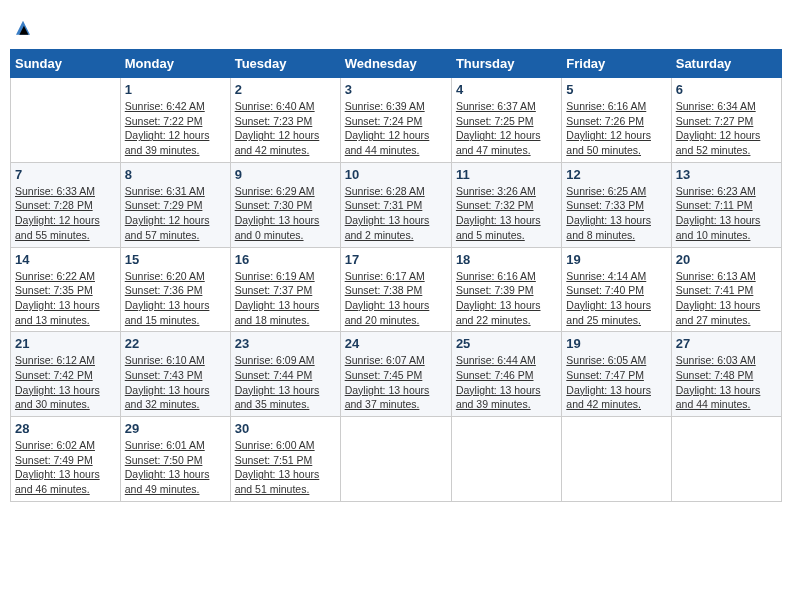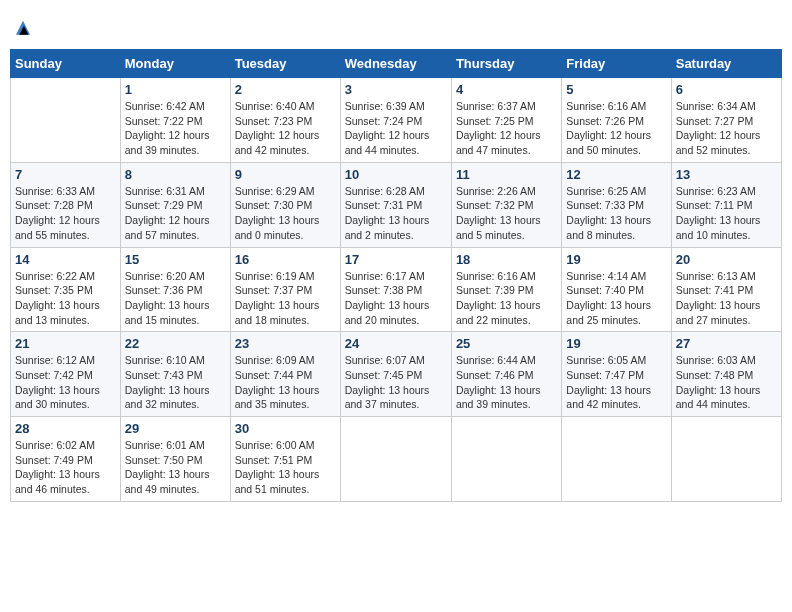--- a/index.html
+++ b/index.html
@@ -80,20 +80,21 @@
       font-size: 13px;
       font-weight: bold;
       color: #1a3a5c;
       display: block;
       margin-bottom: 2px;
     }
     .day-info {
       color: #333;
       font-size: 10.5px;
       line-height: 1.4;
+      text-decoration: underline;
     }
     tbody tr:nth-child(even) td {
       background: #f5f7fa;
     }
     tbody tr:nth-child(odd) td {
       background: #fff;
     }
     .empty-cell {
       background: #fff !important;
     }
@@ -209,21 +210,21 @@
           <span class="day-num">10</span>
 <div class="day-info">
   <span>Sunrise: 6:28 AM</span><br>
   <span>Sunset: 7:31 PM</span><br>
   <span>Daylight: 13 hours and 2 minutes.</span>
 </div>
         </td>
         <td>
           <span class="day-num">11</span>
 <div class="day-info">
-  <span>Sunrise: 2:26 AM</span><br>
+  <span>Sunrise: 3:26 AM</span><br>
   <span>Sunset: 7:32 PM</span><br>
   <span>Daylight: 13 hours and 5 minutes.</span>
 </div>
         </td>
         <td>
           <span class="day-num">12</span>
 <div class="day-info">
   <span>Sunrise: 6:25 AM</span><br>
   <span>Sunset: 7:33 PM</span><br>
   <span>Daylight: 13 hours and 8 minutes.</span>

